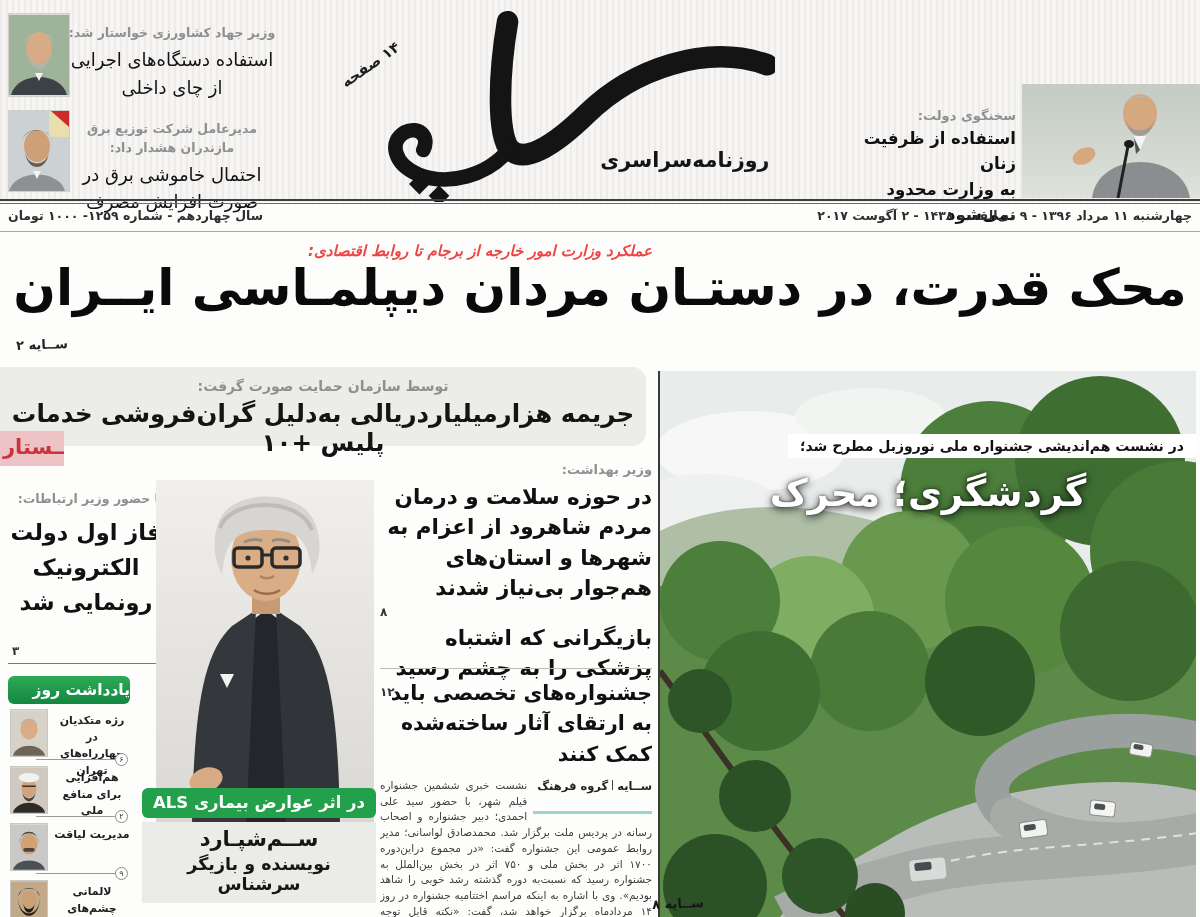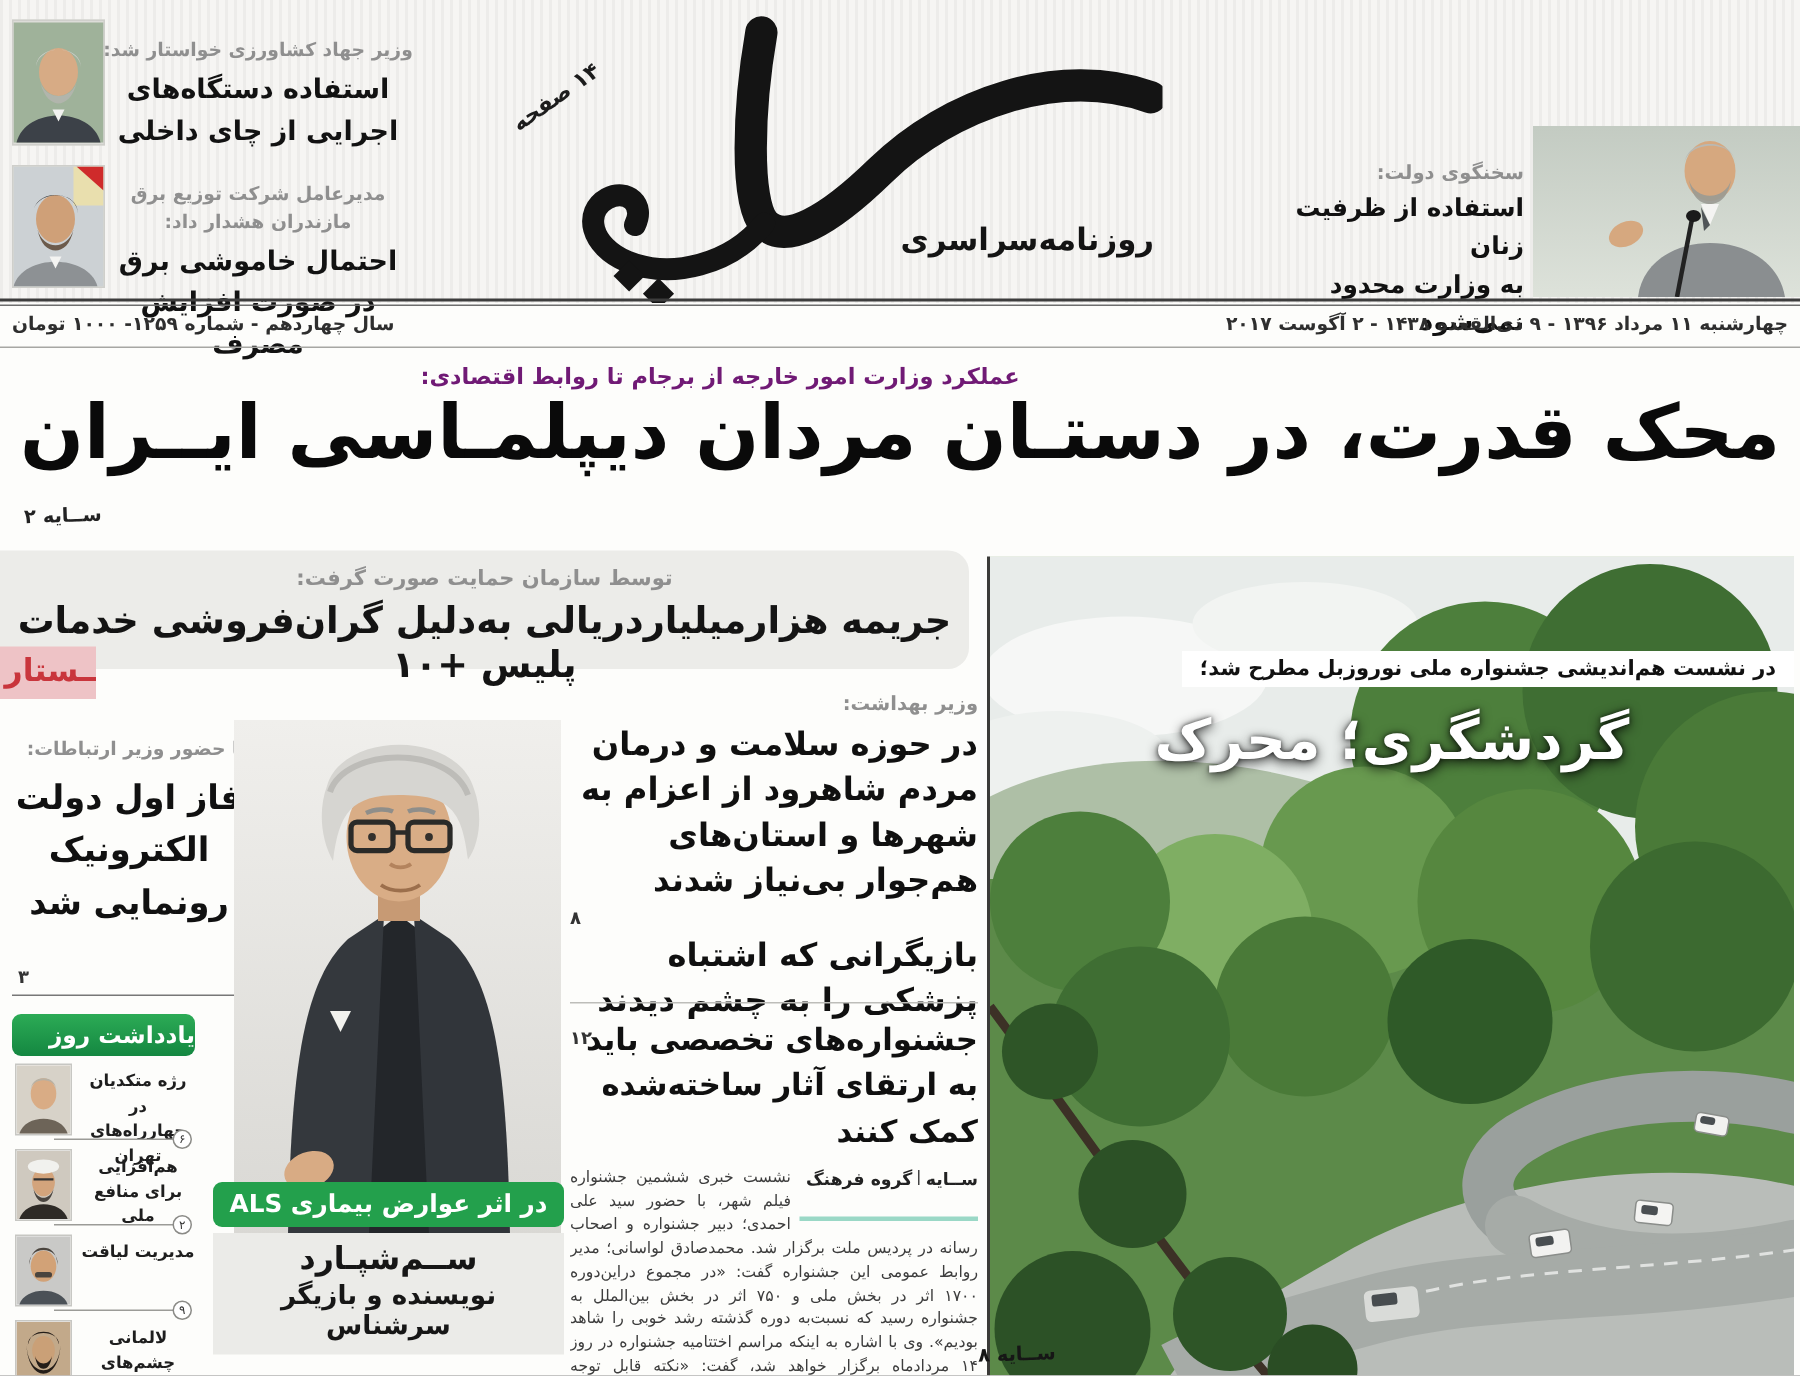--- a/index.html
+++ b/index.html
@@ -13,40 +13,40 @@
     background:repeating-linear-gradient(90deg,#edecea 0 2px,#f6f5f3 2px 6px); }
 
   
   .tl-photo { position:absolute; border:1px solid #cfcfcb; background:#dcdcd8; }
   .tlA-photo { left:8px; top:13px; width:62px; height:84px; }
   .tlB-photo { left:8px; top:110px; width:62px; height:82px; }
   .tl-text { position:absolute; text-align:center; }
   .tlA-text { left:68px; top:24px; width:208px; }
   .tlB-text { left:68px; top:120px; width:208px; }
   .kicker { color:#8f8f8f; font-size:12.5px; font-weight:bold; line-height:1.5; }
-  .tl-title { font-size:18px; font-weight:700; color:#121212; line-height:1.55; margin-top:3px; }
+  .tl-title { font-size:18px; font-weight:400; color:#121212; line-height:1.55; margin-top:3px; }
 
   
   .logo-svg { position:absolute; left:295px; top:2px; width:480px; height:200px; }
 
   
   .sp-photo { position:absolute; left:1022px; top:84px; width:178px; height:114px; }
   .sp-text { position:absolute; left:846px; top:106px; width:170px; text-align:right; }
   .sp-title { font-size:16.5px; font-weight:800; line-height:1.55; color:#111; }
 
   
   .rule-double { position:absolute; left:0; top:199px; width:1200px; height:5px;
     border-top:2px solid #3d3d3d; border-bottom:1px solid #6e6e6e; }
   .date-right { position:absolute; right:8px; top:208px; font-size:12.5px; font-weight:bold; color:#2e2e2e; }
   .date-left  { position:absolute; left:8px;  top:208px; font-size:12.5px; font-weight:bold; color:#2e2e2e; }
   .rule-thin { position:absolute; left:0; top:231px; width:1200px; border-top:1px solid #a7a7a3; }
 
   
   .lead-kicker { position:absolute; left:0; top:242px; width:960px; text-align:center;
-    font-size:15px; font-weight:bold; color:#701a75; }
+    font-size:15px; font-weight:bold; color:#ef4444;font-style:italic; }
   .lead-title { position:absolute; left:0; top:257px; width:1200px; text-align:center;
     font-size:50px; font-weight:900; color:#0a0a0a; line-height:1.25; letter-spacing:-1px; }
   .lead-ref { position:absolute; left:16px; top:337px; font-size:13px; font-weight:bold; color:#222; transform:rotate(-2deg); }
 
   
   .fine-box { position:absolute; left:0; top:367px; width:646px; height:79px;
     background:#ecece9; border-radius:0 14px 14px 0; text-align:center; padding-top:9px; }
   .fine-title { font-size:24.5px; font-weight:800; color:#141414; margin-top:2px; }
 
   
@@ -196,21 +196,21 @@
     <div class="kicker">با حضور وزیر ارتباطات:</div>
     <div class="egov-title">فاز اول دولت الکترونیک رونمایی شد</div>
   </div>
   <div class="egov-page">۳</div>
   <div class="egov-rule"></div>
 
   <div class="mid">
     <div class="kicker" style="font-size:13px;text-align:right">وزیر بهداشت:</div>
     <div class="mid-title">در حوزه سلامت و درمان مردم شاهرود از اعزام به شهرها و استان‌های هم‌جوار بی‌نیاز شدند</div>
     <div class="pg">۸</div>
-    <div class="mid-title">بازیگرانی که اشتباه پزشکی را به چشم دیدند</div>
+    <div class="mid-title">بازیگرانی که اشتباه پزشکی را به چشم رسید</div>
     <div class="pg">۱۲</div>
   </div>
   <div class="mid-rule"></div>
 
   <div class="fest">
     <div class="fest-title">جشنواره‌های تخصصی باید به ارتقای آثار ساخته‌شده کمک کنند</div>
     <p class="fest-body">
       <span class="byline">
         <span>ســایه</span><span class="sep"></span><span>گروه فرهنگ</span>
       </span>

